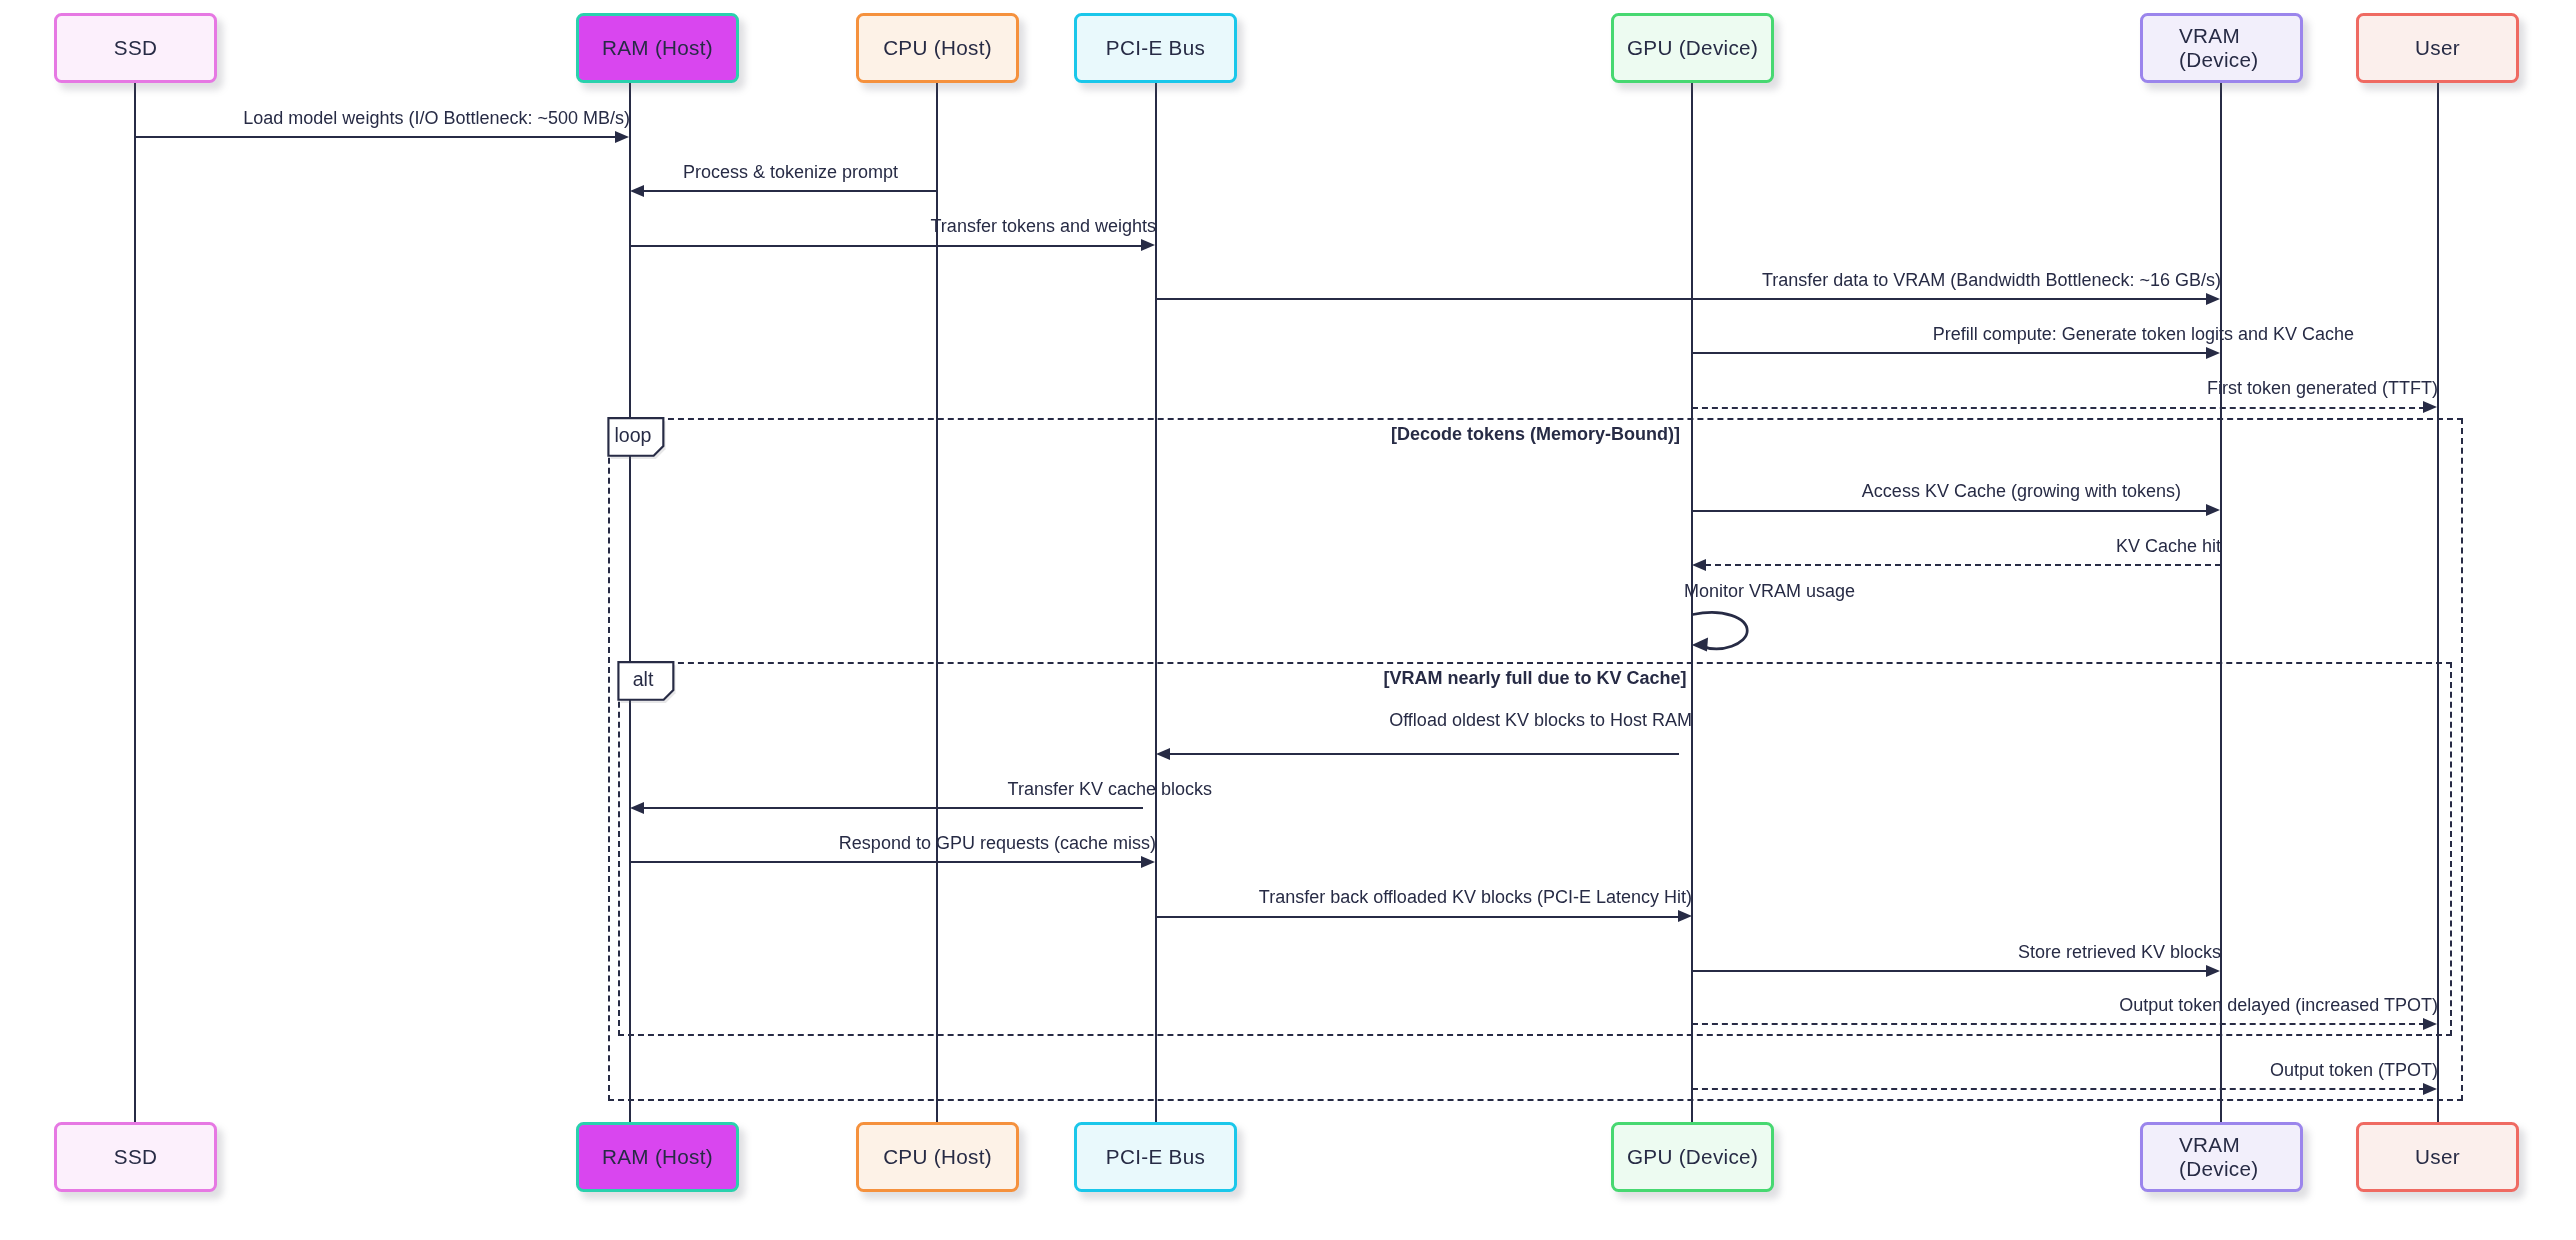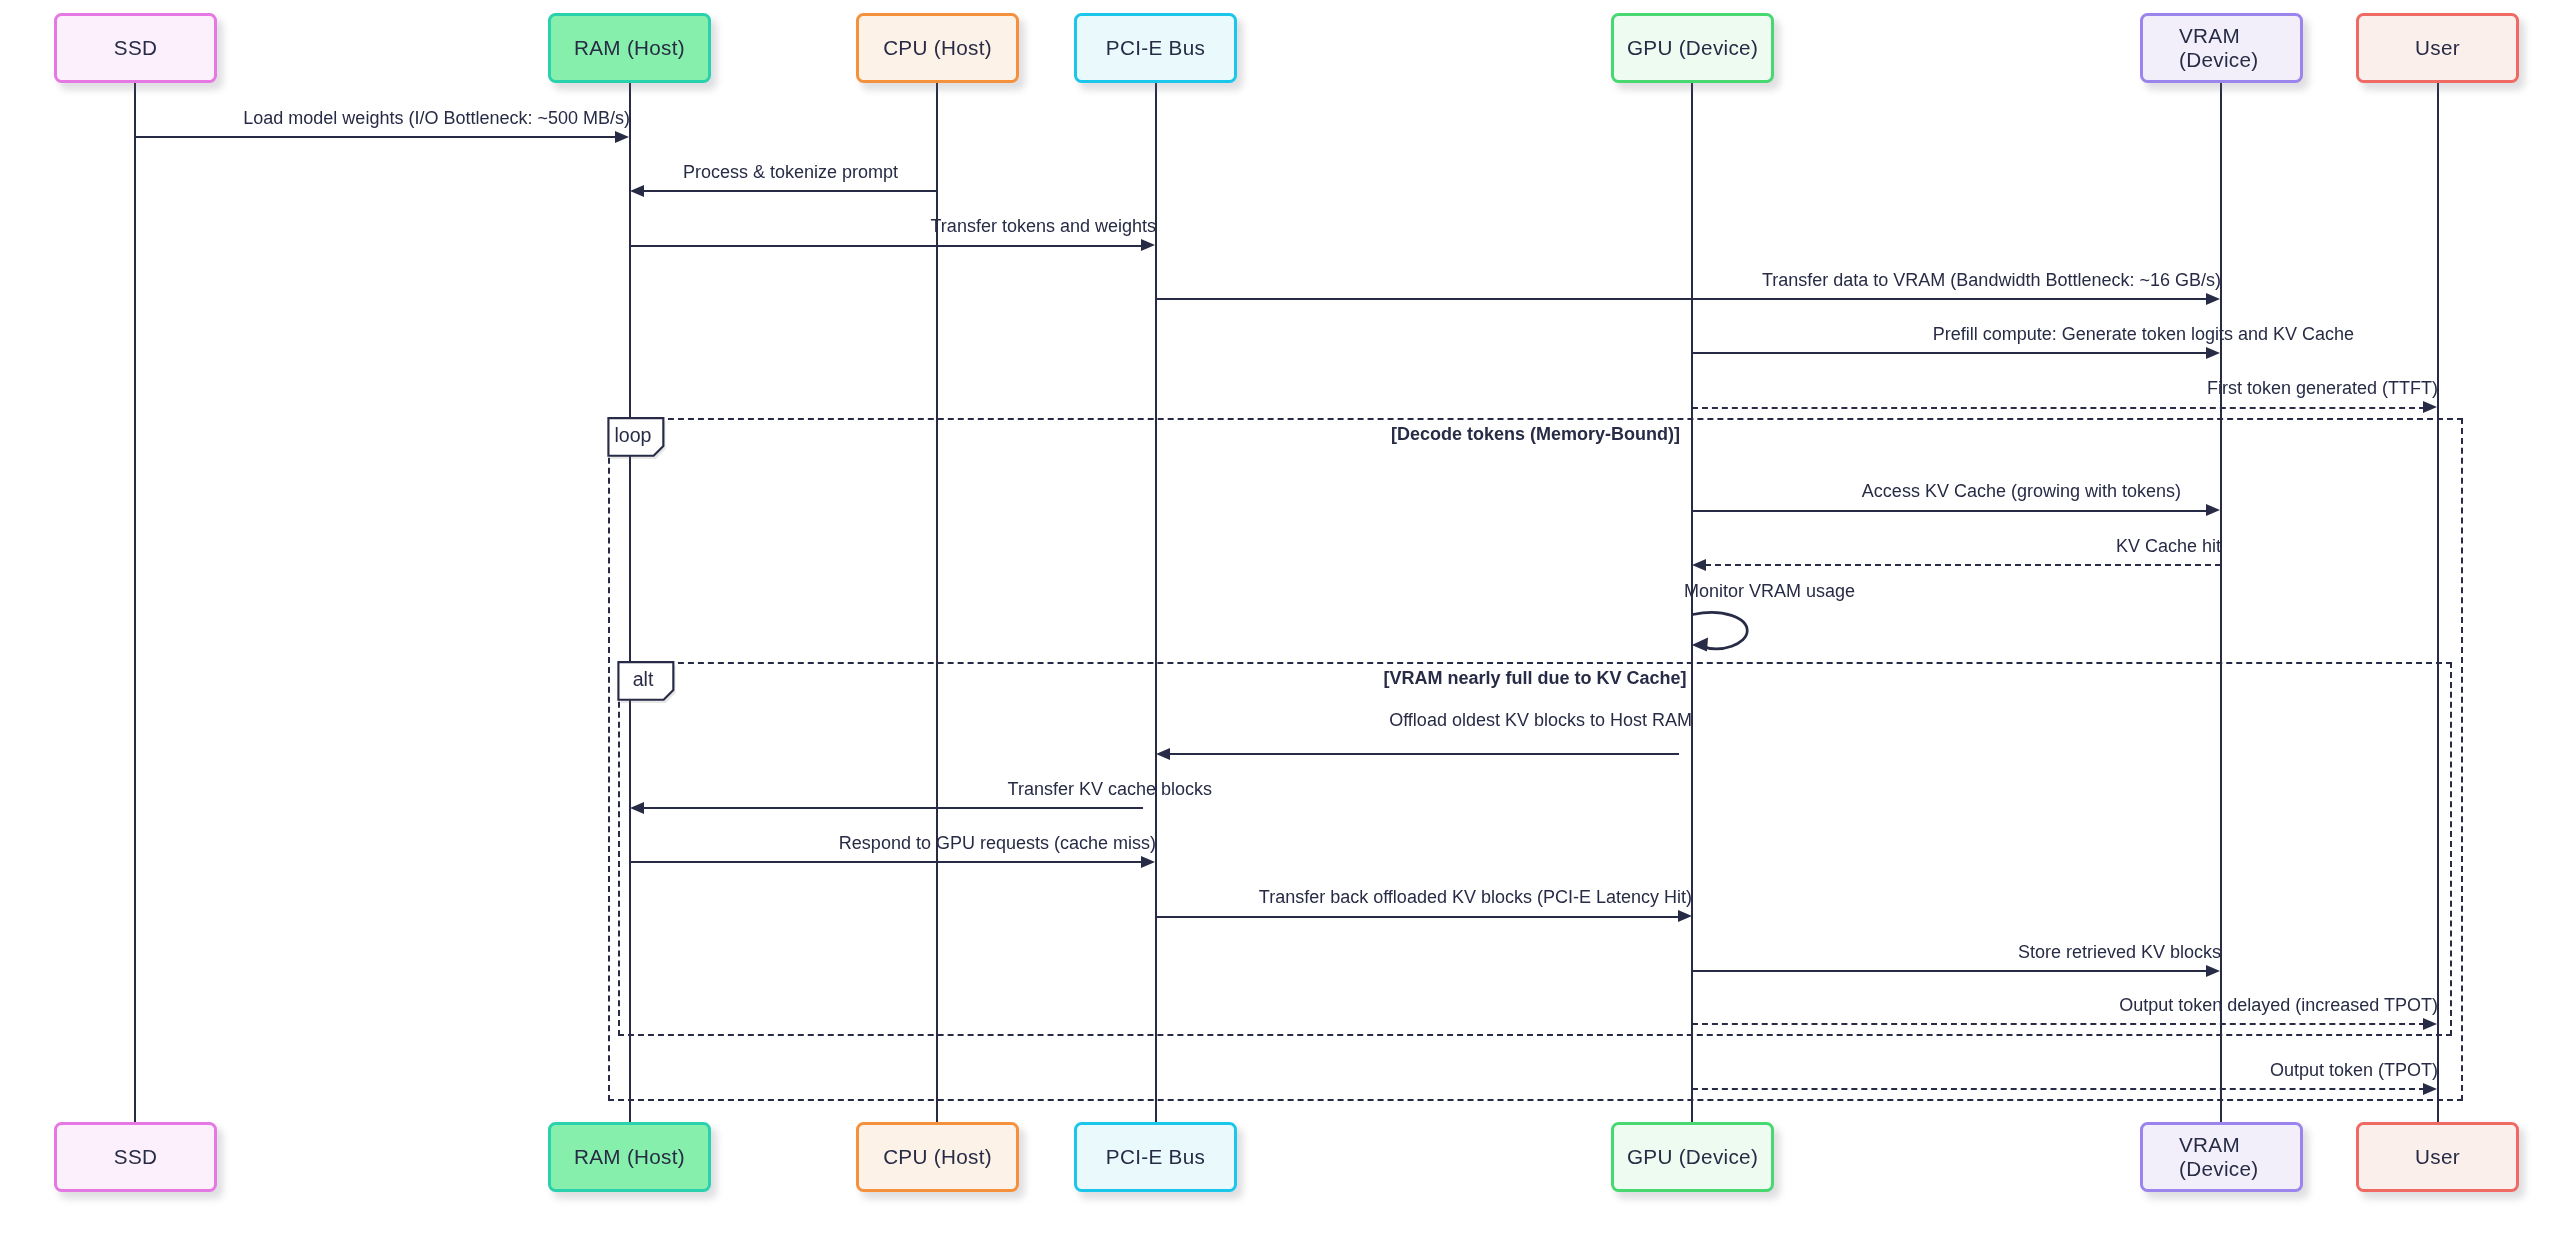--- a/index.html
+++ b/index.html
@@ -9,21 +9,21 @@
   }
   
   .actor{
     position:absolute;width:163px;height:70px;border-radius:7.6px;border:3.3px solid;
     display:flex;align-items:center;justify-content:center;box-sizing:border-box;
     font-size:20.7px;letter-spacing:0.3px;color:#272B45;
     box-shadow:5.4px 6.5px 7.6px rgba(110,110,125,0.22);
     z-index:5;
   }
   .c-ssd {border-color:#E678E3;background:#FCF0FC;align-items:center;}
-  .c-ram {border-color:#2AD1AD;background:#86efac;}
+  .c-ram {border-color:#2AD1AD;background:#d946ef;margin-left:28px;}
   .c-cpu {border-color:#F5913D;background:#FDF2E7;}
   .c-pcie{border-color:#1AC7EA;background:#E9F9FC;}
   .c-gpu {border-color:#47D871;background:#EDFBF1;}
   .c-vram{border-color:#9B85EC;background:#F2EFFB;padding-left:36px;}
   .c-user{border-color:#EF6A62;background:#FBEFEC;}
   
   .lifeline{position:absolute;top:82px;height:1041px;width:2.2px;background:#272B45;z-index:0;}
   
   .msg-label{
     position:absolute;height:24px;line-height:24px;font-size:18px;text-align:right;

